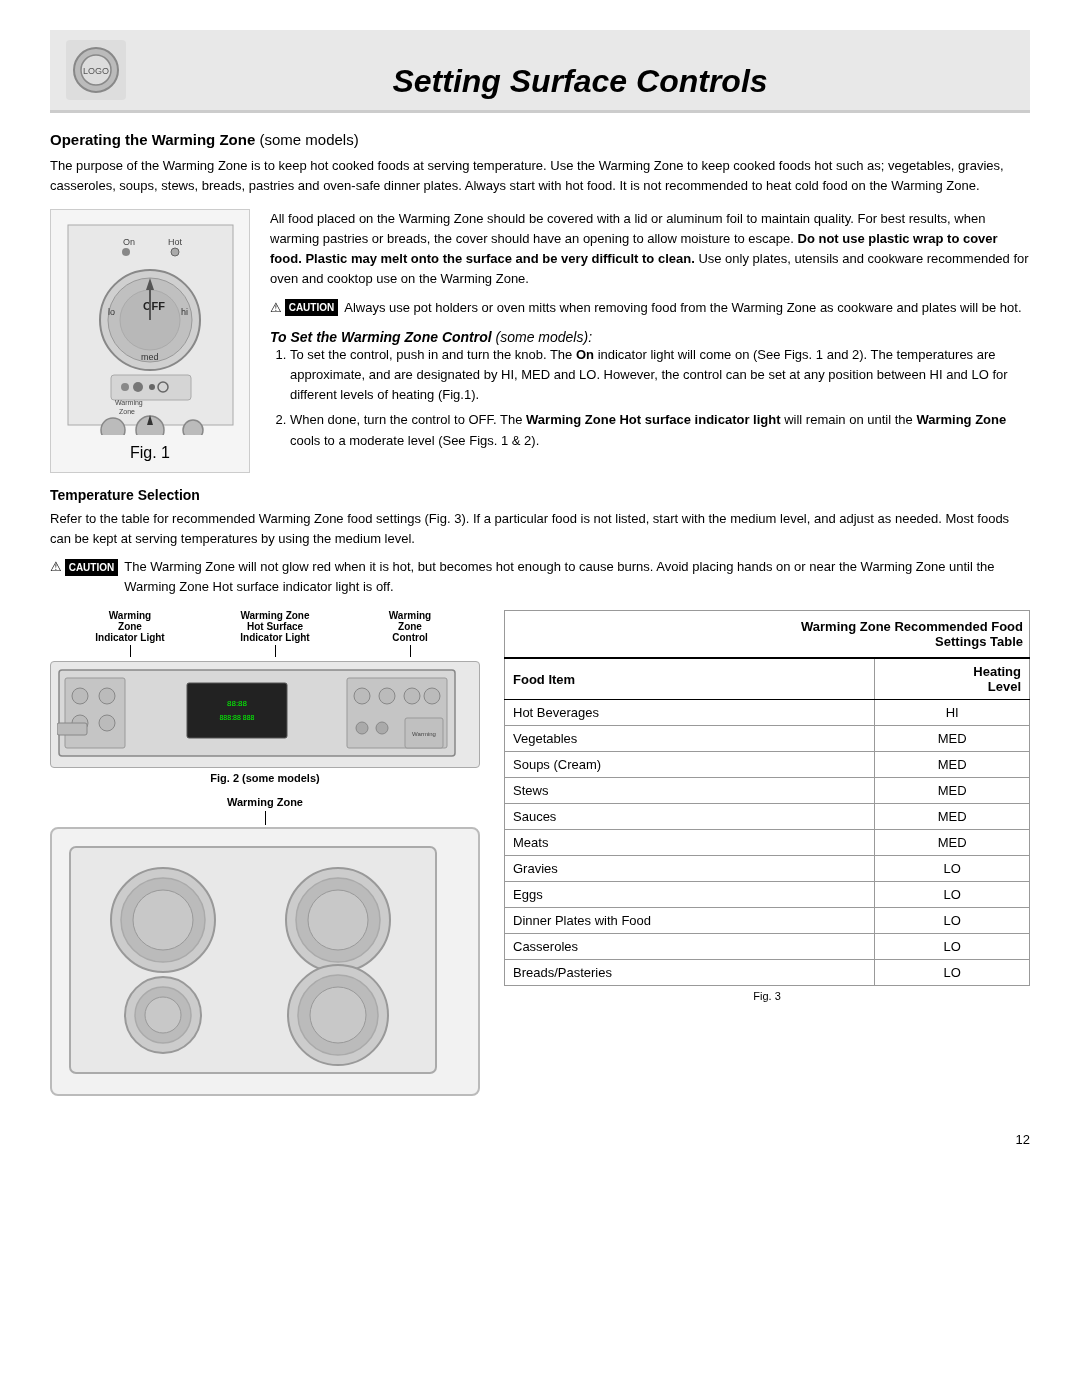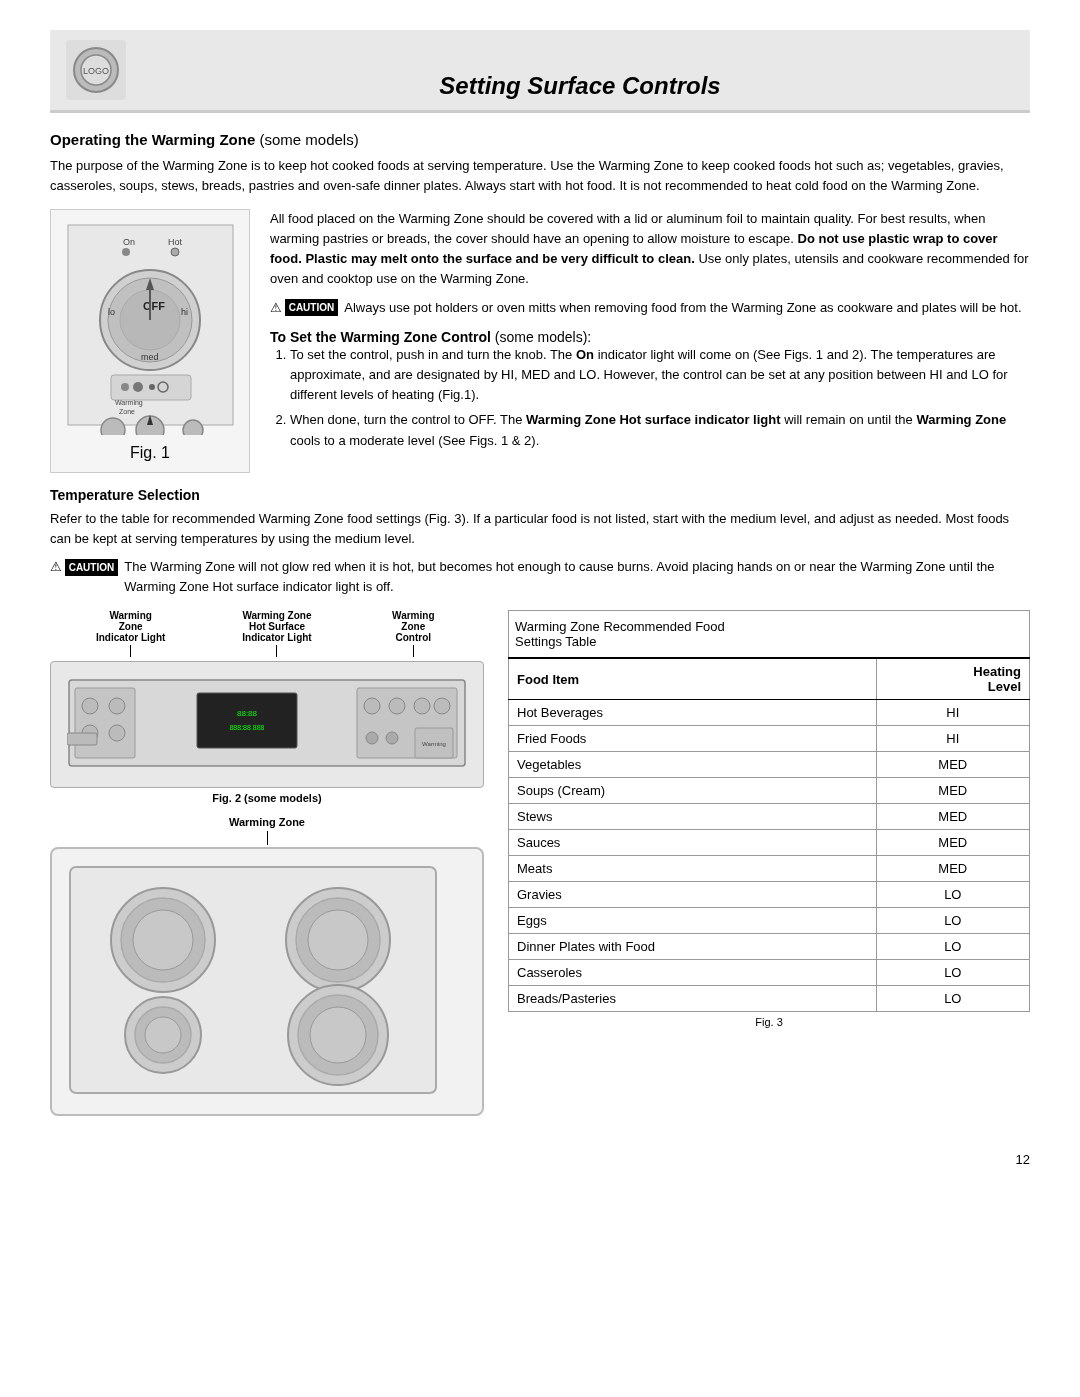--- a/index.html
+++ b/index.html
@@ -32,21 +32,21 @@
     }
 
     .header-logo {
       width: 60px;
       height: 60px;
       margin-right: 20px;
       flex-shrink: 0;
     }
 
     .page-title {
-      font-size: 24px;
+      font-size: 32px;
       font-style: italic;
       font-weight: bold;
       color: #000;
       flex: 1;
       text-align: center;
     }
 
     
     .section-heading {
       font-size: 15px;
@@ -273,21 +273,21 @@
       </p>
 
       <div class="caution-box">
         <span style="display:inline-flex;align-items:center;gap:3px;flex-shrink:0;">
           <span style="font-size:13px;">⚠</span>
           <span style="background:#000;color:#fff;font-weight:bold;font-size:10px;padding:1px 4px;">CAUTION</span>
         </span>
         <span>Always use pot holders or oven mitts when removing food from the Warming Zone as cookware and plates will be hot.</span>
       </div>
 
-      <div style="margin-top:12px;">
+      <div style="margin-top:12px;font-style:italic;">
         <span class="sub-heading">
           <span>To Set the Warming Zone Control</span><span style="font-weight:normal;"> (some models):</span>
         </span>
       </div>
 
       <ol class="numbered-list">
         <li>
           To set the control, push in and turn the knob. The <strong>On</strong> indicator light will come on (See Figs. 1 and 2). The temperatures are approximate, and are designated by HI, MED and LO. However, the control can be set at any position between HI and LO for different levels of heating (Fig.1).
         </li>
         <li>
@@ -323,21 +323,21 @@
           <div style="text-align:center; width:110px;">
             <span>Warming Zone<br>Hot Surface<br>Indicator Light</span>
             <div style="width:1px;height:12px;background:#000;margin:2px auto;"></div>
           </div>
           <div style="text-align:center; width:80px;">
             <span>Warming<br>Zone<br>Control</span>
             <div style="width:1px;height:12px;background:#000;margin:2px auto;"></div>
           </div>
         </div>
 
-        <div style="border:1px solid #aaa;background:#e8e8e8;padding:16px;border-radius:4px;">
+        <div style="border:1px solid #aaa;background:#e8e8e8;padding:6px;border-radius:4px;">
           <svg width="400" height="90" viewBox="0 0 400 90">
 
             <rect x="2" y="2" width="396" height="86" fill="#d8d8d8" stroke="#888" stroke-width="1.5" rx="3"></rect>
 
             <rect x="8" y="10" width="60" height="70" fill="#c5c5c5" stroke="#999" stroke-width="1" rx="2"></rect>
 
             <circle cx="23" cy="28" r="8" fill="#bbb" stroke="#888" stroke-width="1"></circle>
             <circle cx="50" cy="28" r="8" fill="#bbb" stroke="#888" stroke-width="1"></circle>
             <circle cx="23" cy="55" r="8" fill="#bbb" stroke="#888" stroke-width="1"></circle>
             <circle cx="50" cy="55" r="8" fill="#bbb" stroke="#888" stroke-width="1"></circle>
@@ -396,39 +396,35 @@
             <circle cx="270" cy="170" r="28" fill="#c8c8c8" stroke="#999" stroke-width="1"></circle>
           </svg>
         </div>
       </div>
     </div>
 
     <div class="bottom-right">
       <table class="food-table">
         <thead>
           <tr class="table-header-row">
-            <th colspan="2" style="text-align:left; font-weight:normal; padding:8px 6px; border-bottom:2px solid #000;">
+            <th colspan="2" style="text-align:right; font-weight:bold; padding:8px 6px; border-bottom:2px solid #000;">
               Warming Zone Recommended Food<br>Settings Table
             </th>
           </tr>
           <tr class="col-header-row">
             <th>Food Item</th>
             <th style="text-align:right;">Heating<br>Level</th>
           </tr>
         </thead>
         <tbody id="food-table-body">
         <tr>
               <td>Hot Beverages</td>
               <td style="text-align: center;">HI</td>
             </tr>
             <tr>
-              <td>Fried Foods</td>
-              <td style="text-align: center;">HI</td>
-            </tr>
-            <tr>
               <td>Vegetables</td>
               <td style="text-align: center;">MED</td>
             </tr>
             <tr>
               <td>Soups (Cream)</td>
               <td style="text-align: center;">MED</td>
             </tr>
             <tr>
               <td>Stews</td>
               <td style="text-align: center;">MED</td>

